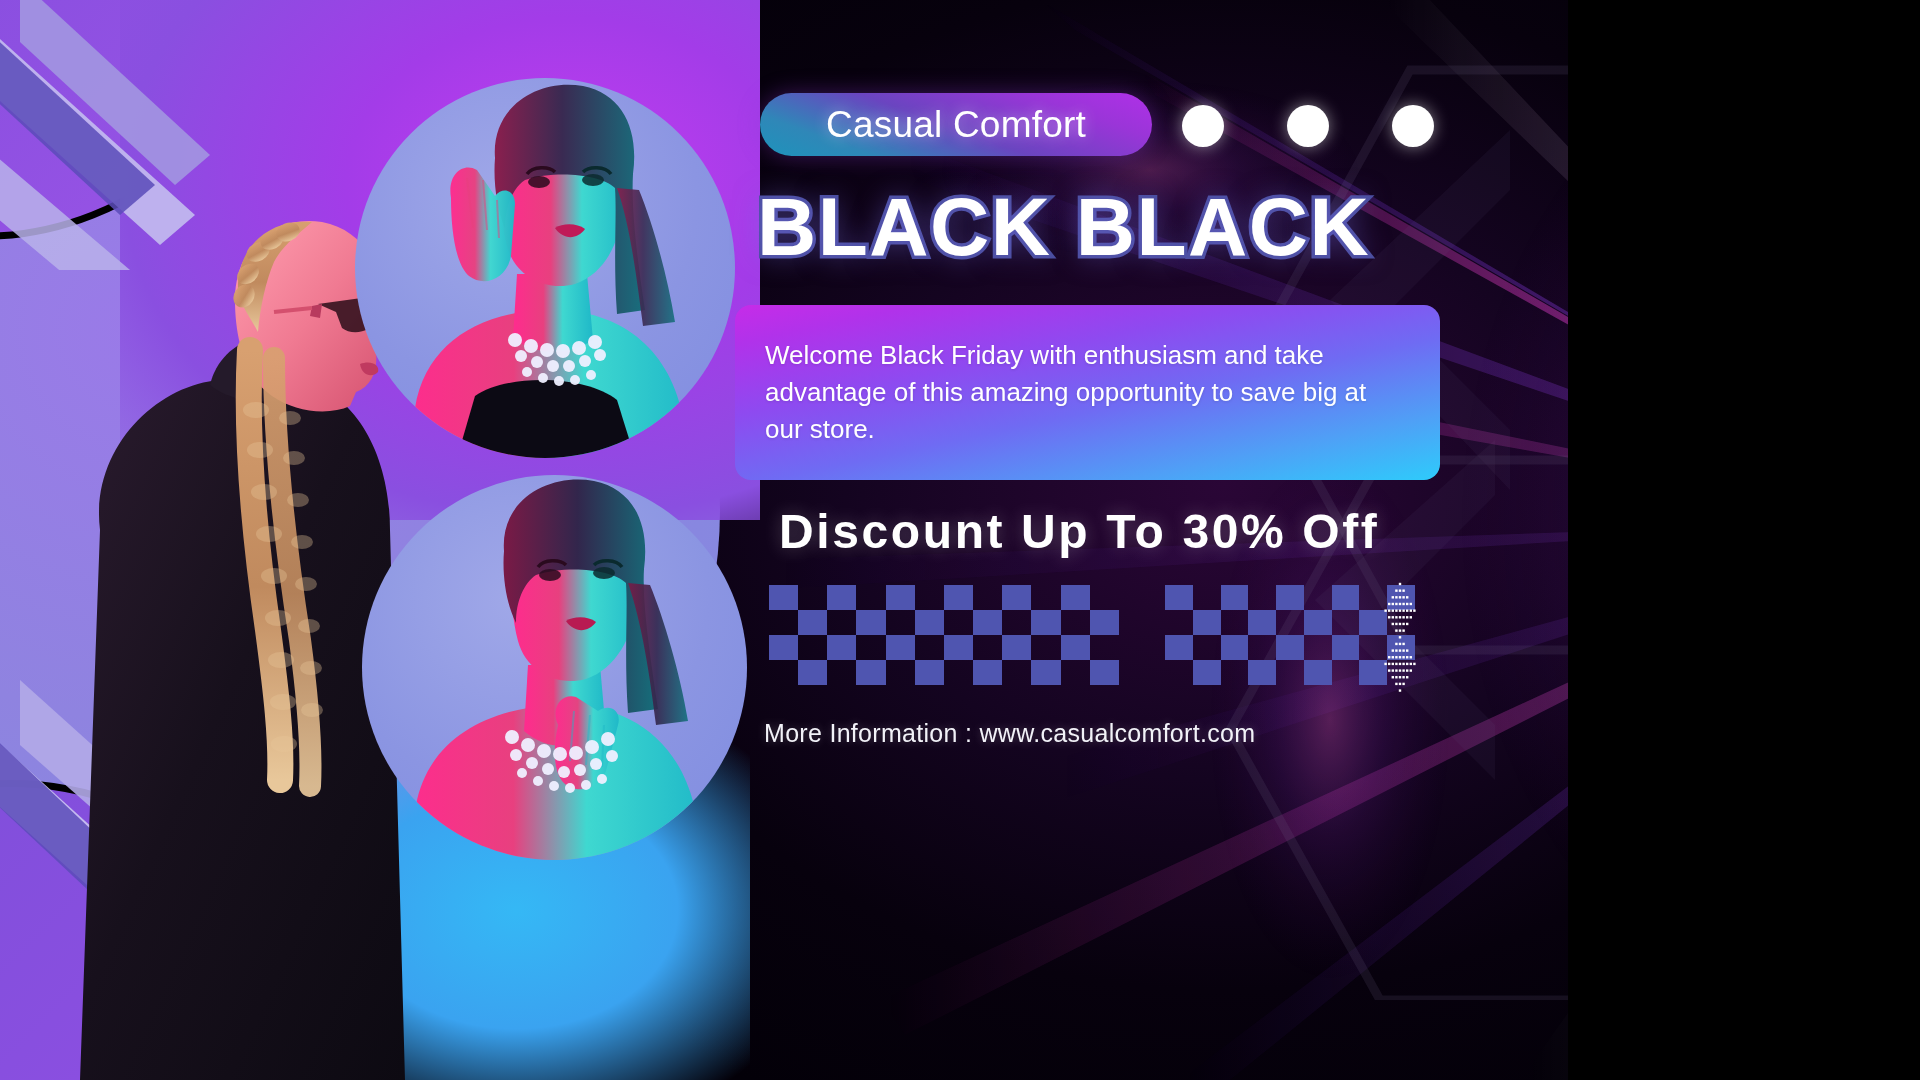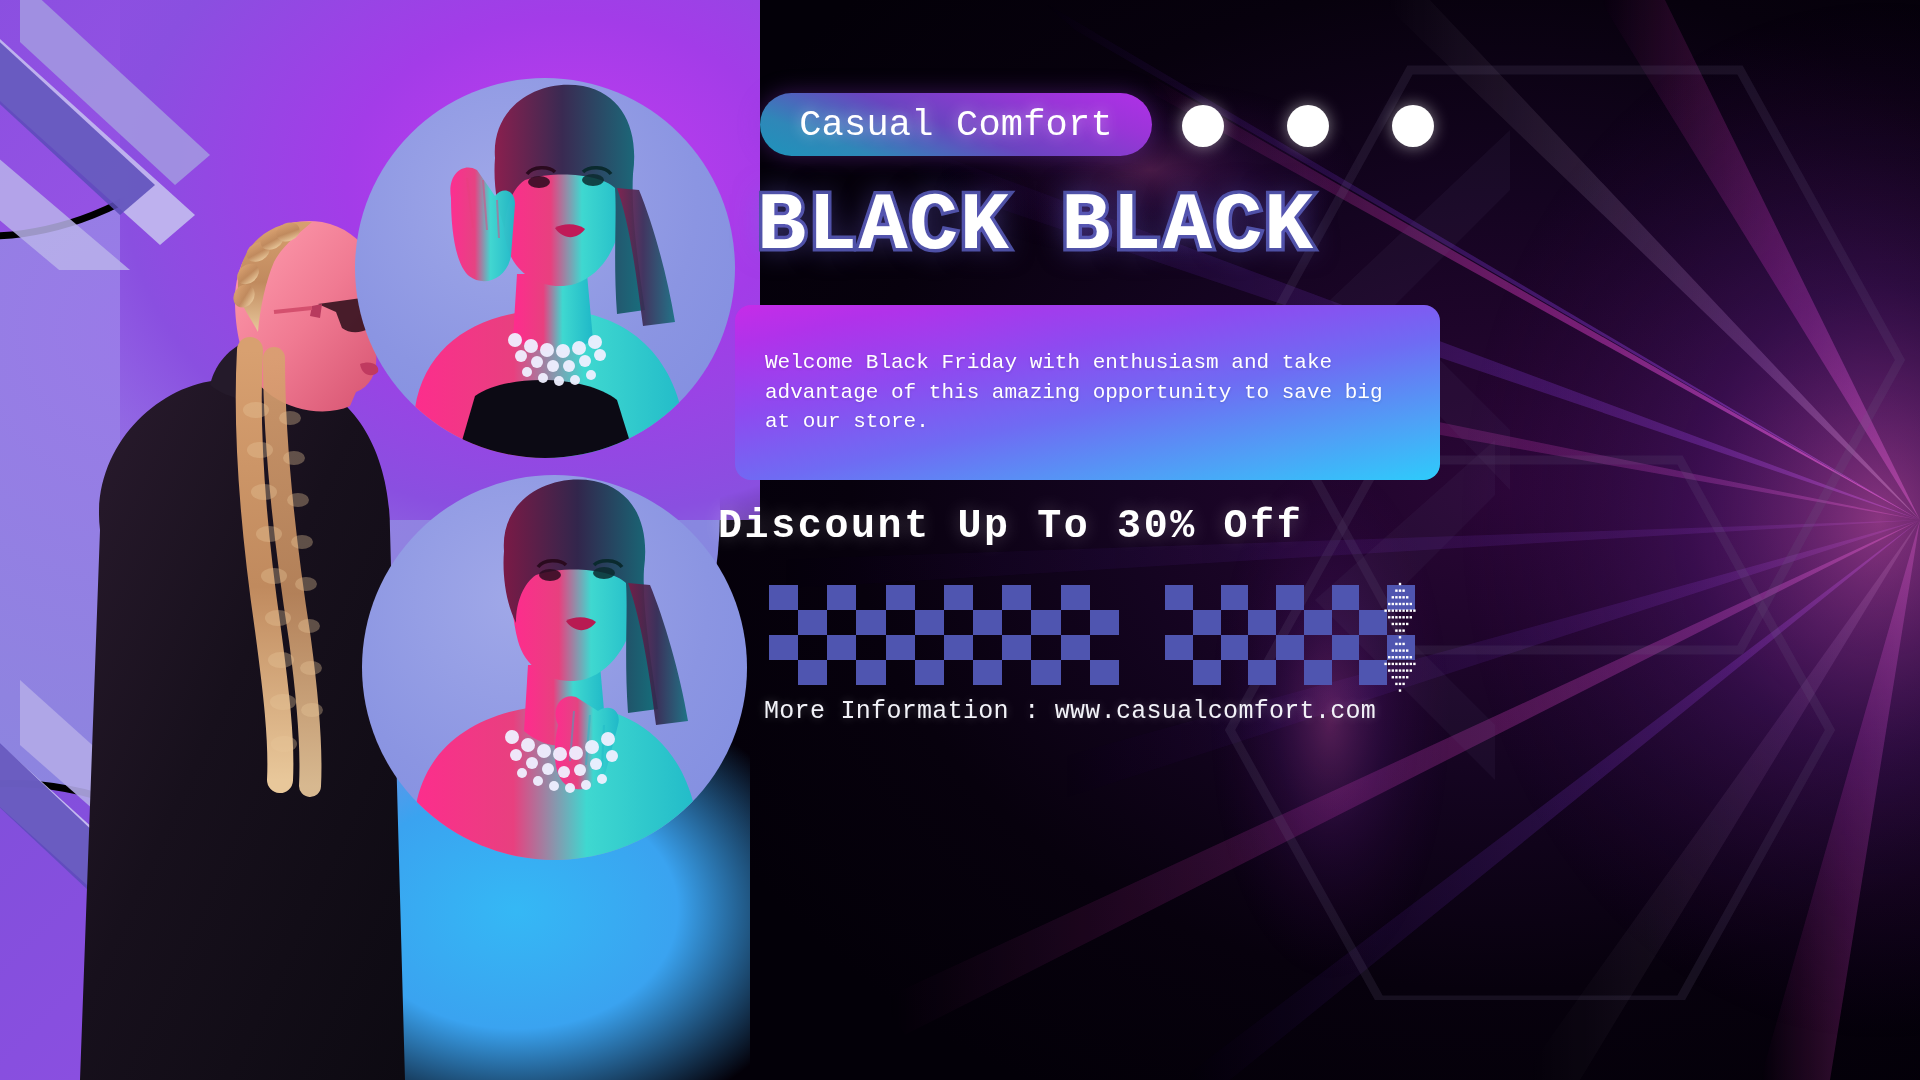--- a/index.html
+++ b/index.html
@@ -1,21 +1,21 @@
 <!DOCTYPE html>
 <html><head>
 <meta charset="utf-8">
 <title>Black Friday Banner</title>
 <style>
   * { margin:0; padding:0; box-sizing:border-box; }
   html,body {
     width:1920px; height:1080px; overflow:hidden;
     background:#000; font-family:"Liberation Sans", sans-serif;
   }
-  #stage { position:relative; width:1920px; height:1080px; overflow:hidden; background:#05010a;font-family:Liberation Mono, monospace; }
+  #stage { position:relative; width:1568px; height:1080px; overflow:hidden; background:#05010a; }
 
   
   .bg-base{position:absolute;inset:0;background:
     radial-gradient(ellipse 900px 700px at 78% 45%, #2a0636 0%, #140420 42%, #07010d 72%, #030008 100%),
     #030007;}
 
   
   .wire{position:absolute;pointer-events:none;opacity:.55;}
 
   
@@ -49,38 +49,38 @@
     text-shadow:0 0 28px rgba(120,110,230,.55);
   }
 
   .paragraph-box{
     position:absolute;left:735px;top:305px;width:705px;height:175px;
     border-radius:16px;
     background:linear-gradient(168deg,#c62ce8 0%,#b132ea 12%,#8e4af0 34%,#6f6bf3 56%,#4fa0f6 80%,#2ecbfb 100%);
     display:flex;align-items:center;
   }
   .paragraph-box p{
-    color:#fff;font-size:21px;line-height:1.42;padding:0 30px;
+    color:#fff;font-size:26px;line-height:1.42;padding:0 30px;
     text-shadow:0 1px 3px rgba(0,0,0,.12);
   }
 
   .discount{
-    position:absolute;left:718px;top:504px;
-    font-size:40px;font-weight:800;color:#fff;letter-spacing:2.6px;
+    position:absolute;left:779px;top:504px;
+    font-size:48px;font-weight:800;color:#fff;letter-spacing:2.6px;
     white-space:nowrap;text-shadow:0 0 18px rgba(255,255,255,.25);text-align:center;
   }
 
   .checkerwrap{position:absolute;left:769px;top:585px;display:flex;gap:46px;}
   .checker{display:grid;grid-template-columns:repeat(12,1fr);grid-template-rows:repeat(4,1fr);}
   .checker i{display:block;width:100%;height:100%;}
 
   .diamond{position:absolute;left:1366px;top:578px;width:68px;height:115px;}
 
   .footer{
-    position:absolute;left:764px;top:697px;
+    position:absolute;left:764px;top:719px;
     color:#f2f2f8;font-size:25px;letter-spacing:.3px;white-space:nowrap;
     text-shadow:0 0 10px rgba(255,255,255,.25);
   }
 </style>
 </head>
 <body>
 
 <div id="stage">
 
   <div class="bg-base"></div>

